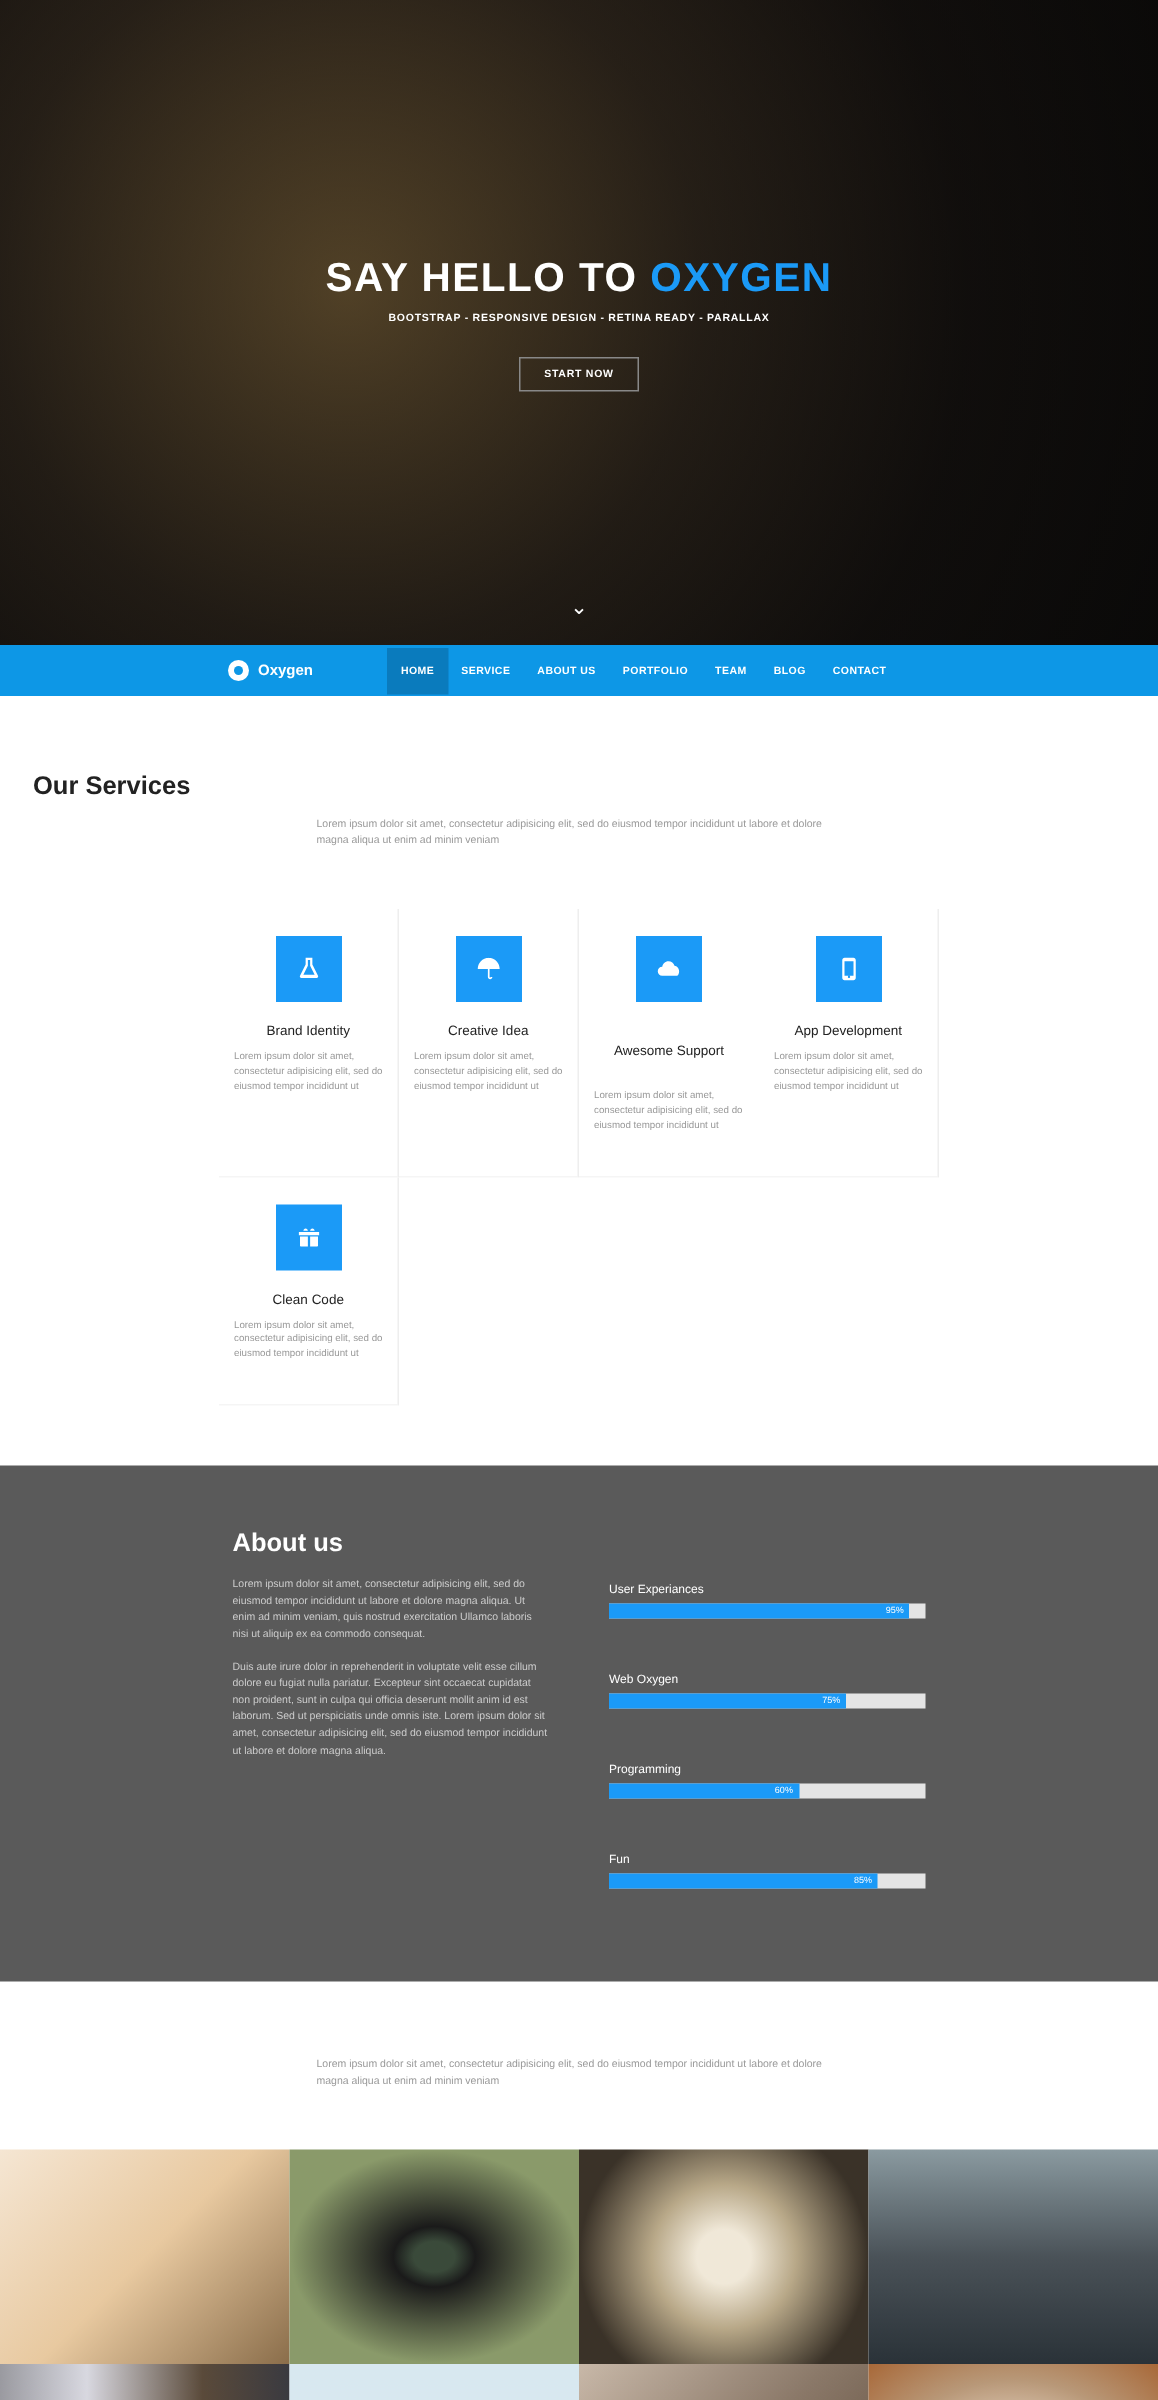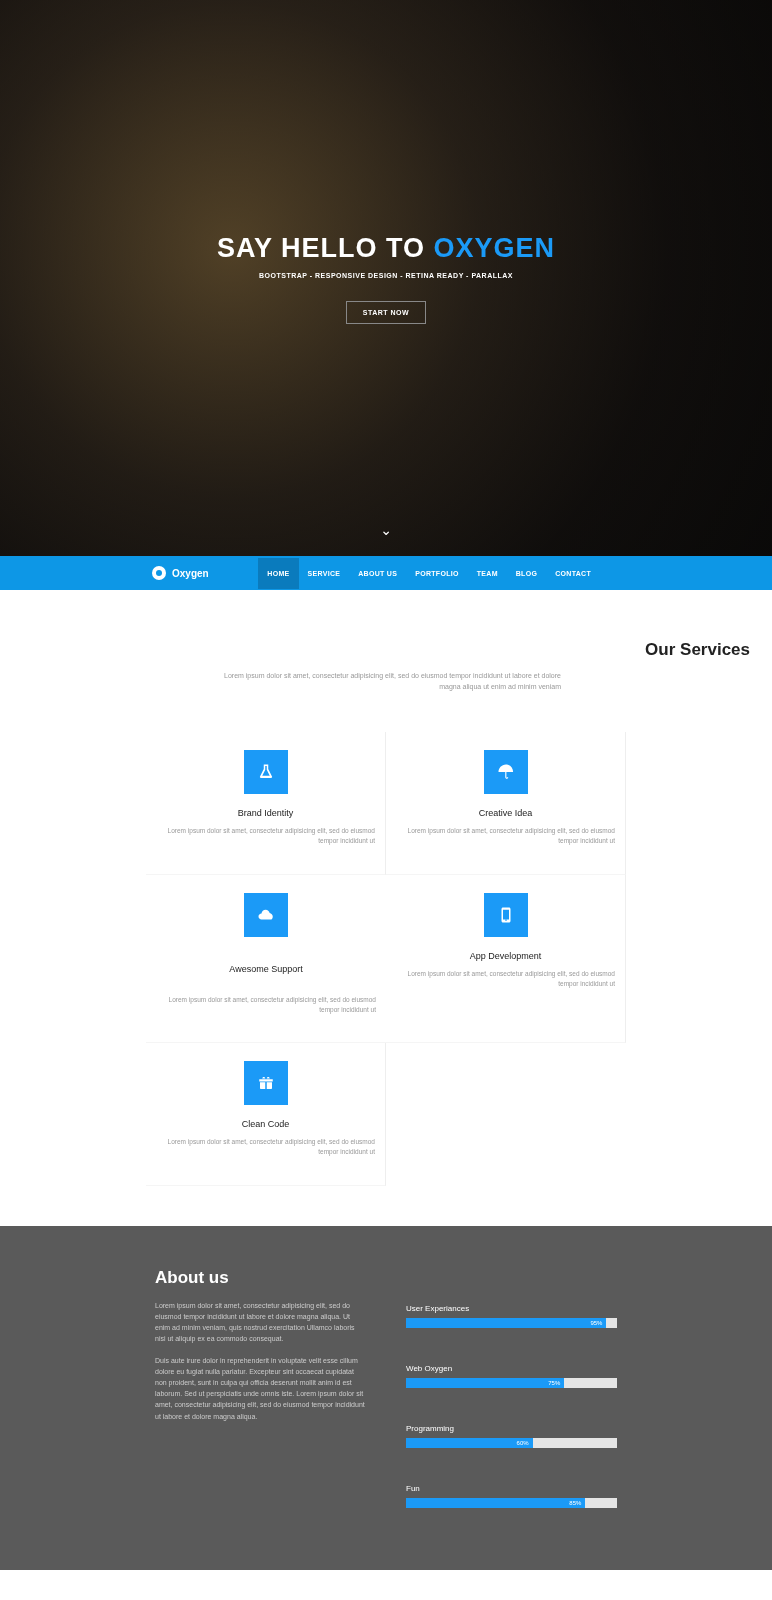--- a/index.html
+++ b/index.html
@@ -1,42 +1,42 @@
 <!DOCTYPE html>
 <html><head>
 <meta charset="utf-8">
 <style>
 * { margin: 0; padding: 0; box-sizing: border-box; }
 body { font-family: Arial, Helvetica, sans-serif; color: #333; width: 772px; background: #f5f5f5; }
 .page { background: #fff; }
 
 
-.hero { position: relative; height: 556px; background: linear-gradient(rgba(10,10,10,0.55), rgba(10,10,10,0.65)), radial-gradient(circle at 30% 45%, #b89050 0%, #4a3a28 40%, #1a1410 70%, #0a0806 100%); display: flex; flex-direction: column; align-items: center; justify-content: center; color: #fff; }
+.hero { position: relative; height: 430px; background: linear-gradient(rgba(10,10,10,0.55), rgba(10,10,10,0.65)), radial-gradient(circle at 30% 45%, #b89050 0%, #4a3a28 40%, #1a1410 70%, #0a0806 100%); display: flex; flex-direction: column; align-items: center; justify-content: center; color: #fff; }
 .hero-title { font-size: 27px; font-weight: 800; letter-spacing: 1px; }
 .hero-title .accent { color: #1b9af7; }
 .hero-sub { font-size: 7px; letter-spacing: 0.5px; margin-top: 8px; font-weight: 600; }
 .hero-btn { margin-top: 22px; border: 1px solid #888; background: transparent; color: #fff; font-size: 7px; padding: 7px 16px; letter-spacing: 0.5px; cursor: pointer; font-weight: 600; }
 .hero-chevron { position: absolute; bottom: 18px; left: 50%; transform: translateX(-50%); color: #fff; font-size: 14px; }
 
 
 .nav { background: #0d97e6; height: 34px; display: flex; align-items: center; padding: 0 22px; }
 .logo { display: flex; align-items: center; gap: 6px; color: #fff; font-size: 10px; font-weight: 600; margin-left: 130px; }
 .logo-icon { width: 14px; height: 14px; border-radius: 50%; background: #fff; position: relative; }
 .logo-icon::after { content: ""; position: absolute; width: 6px; height: 6px; background: #0d97e6; border-radius: 50%; top: 4px; left: 4px; }
 .nav-items { display: flex; margin-left: auto; margin-right: 150px; }
 .nav-item { color: #fff; font-size: 7px; font-weight: 600; padding: 12px 9px; cursor: pointer; letter-spacing: 0.3px; }
 .nav-item.active { background: #0a7bbd; }
 
 
-.section { padding: 50px 22px 40px; text-align: right; }
+.section { padding: 50px 22px 40px; text-align: left; }
 .section-title { font-size: 17px; color: #222; margin-bottom: 10px; }
 .section-desc { font-size: 7px; color: #999; line-height: 1.6; max-width: 350px; margin: 0 auto; }
 
 
-.services-grid { display: grid; grid-template-columns: repeat(2, 1fr); gap: 0; max-width: 480px; margin: 40px auto 0; }
+.services-grid { display: grid; grid-template-columns: repeat(4, 1fr); gap: 0; max-width: 480px; margin: 40px auto 0; }
 .service { padding: 18px 10px 28px; border-right: 1px solid #eee; border-bottom: 1px solid #f5f5f5; display: flex; flex-direction: column; align-items: center; }
 .service:nth-child(3n) { border-right: none; gap: 13px; }
 .service-icon { width: 44px; height: 44px; background: #1b9af7; display: flex; align-items: center; justify-content: center; margin-bottom: 14px; }
 .service-icon svg { width: 18px; height: 18px; fill: #fff; }
 .service-title { font-size: 9px; color: #222; margin-bottom: 8px; }
 .service-desc { font-size: 6.5px; color: #999; line-height: 1.5; }
 
 
 .about { background: #5a5a5a; color: #eee; padding: 42px 155px 50px; display: flex; gap: 40px; }
 .about-left { flex: 1; }

